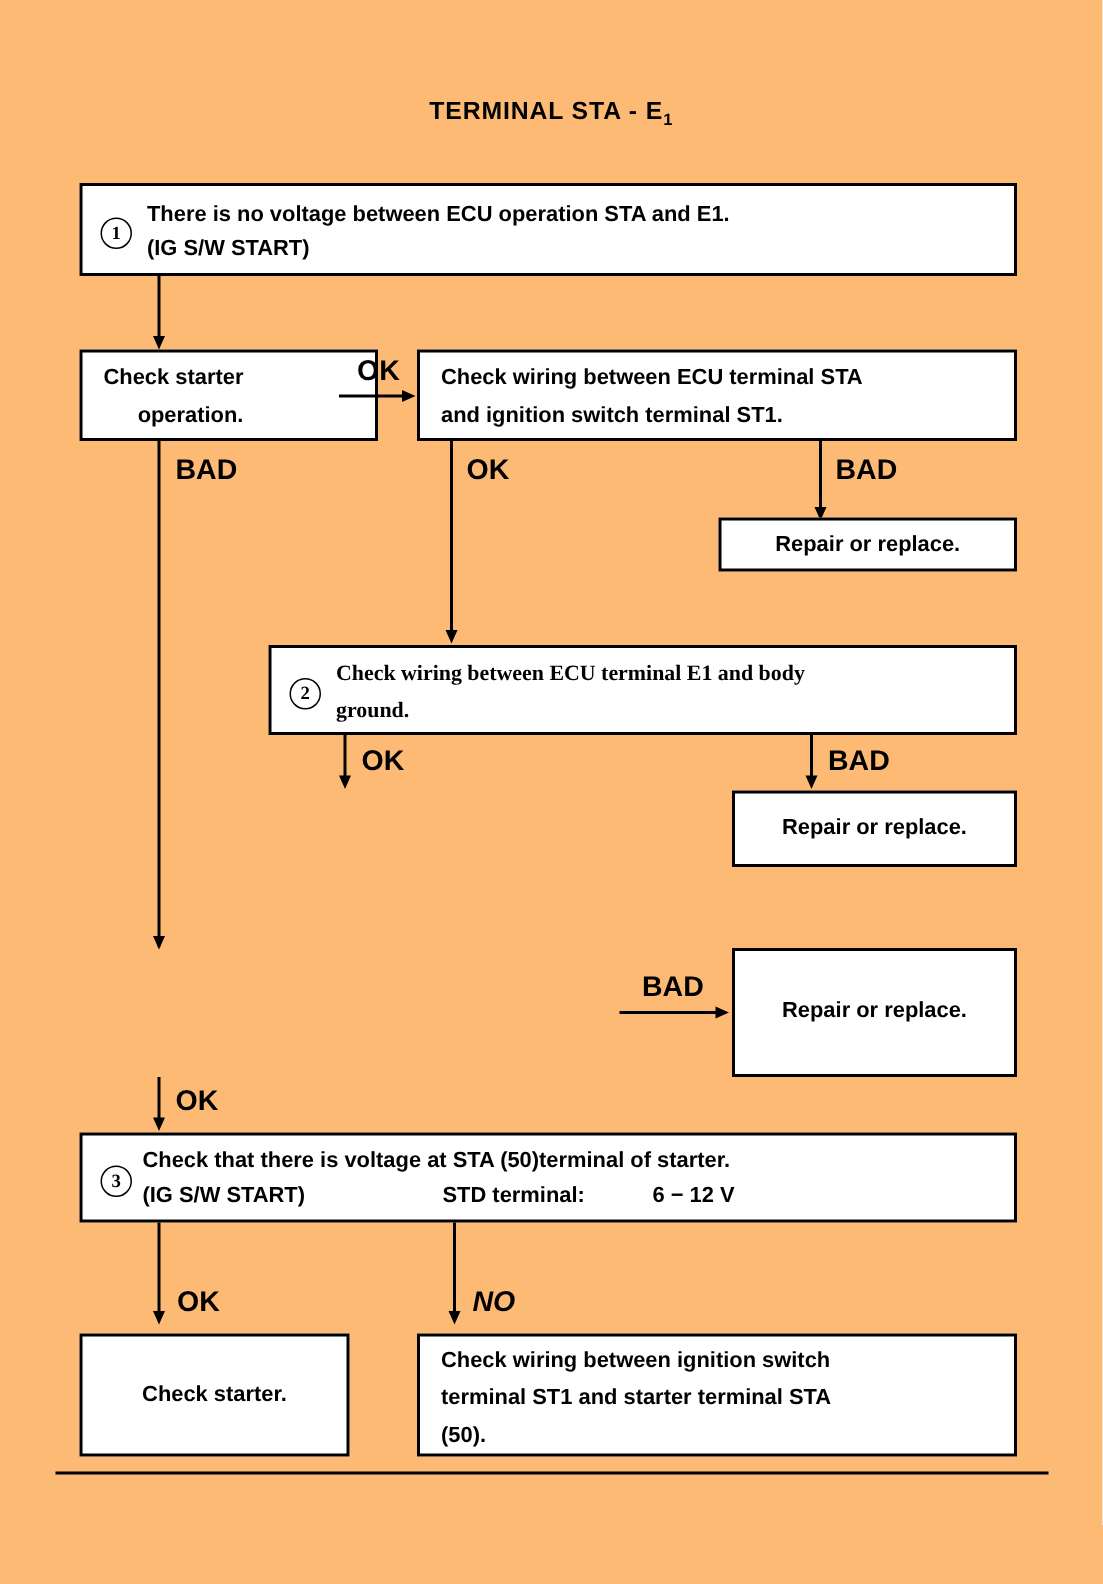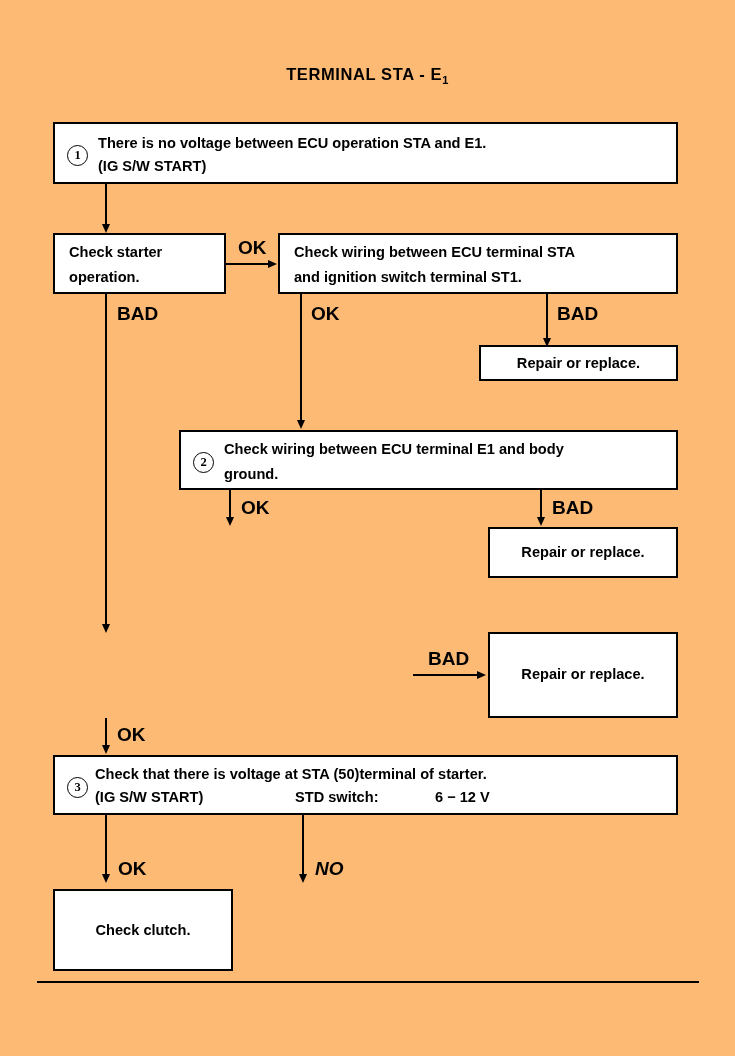--- a/index.html
+++ b/index.html
@@ -117,21 +117,21 @@
 
   <div class="box" style="left:53px; top:122px; width:625px; height:62px;">
     <div class="circnum" style="left:12px; top:21px;">1</div>
     <div class="txt" style="left:43px; top:7px;">There is no voltage between ECU operation STA and E1.</div>
     <div class="txt" style="left:43px; top:30px;">(IG S/W START)</div>
   </div>
 
   <div class="vline" style="left:105px; top:184px; height:43px;"></div>
   <div class="arrow-down" style="left:101.5px; top:224px;"></div>
 
-  <div class="box" style="left:53px; top:233px; width:173px; height:61px;">
+  <div class="box" style="left:53px; top:233px; width:199px; height:61px;text-align:right;">
     <div class="txt" style="left:14px; top:5px;">Check starter
 operation.</div>
   </div>
 
   <div class="hline" style="left:226px; top:263px; width:46px;"></div>
   <div class="arrow-right" style="left:268px; top:259.5px;"></div>
   <div class="elabel" style="left:238px; top:237px;">OK</div>
 
   <div class="box" style="left:278px; top:233px; width:400px; height:61px;">
     <div class="txt" style="left:14px; top:5px;">Check wiring between ECU terminal STA
@@ -148,21 +148,21 @@
   <div class="vline" style="left:546px; top:294px; height:47px;"></div>
   <div class="arrow-down" style="left:542.5px; top:338px;"></div>
   <div class="elabel" style="left:557px; top:303px;">BAD</div>
 
   <div class="box" style="left:479px; top:345px; width:199px; height:36px;">
     <div class="txt center" style="top:4px;">Repair or replace.</div>
   </div>
 
   <div class="box" style="left:179px; top:430px; width:499px; height:60px;">
     <div class="circnum" style="left:12px; top:20px;">2</div>
-    <div class="txt" style="left:43px; top:5px;">Check wiring between ECU terminal E1 and body
+    <div class="txt" style="left:43px; top:5px;font-family:Liberation Serif, serif;">Check wiring between ECU terminal E1 and body
 ground.</div>
   </div>
 
   <div class="vline" style="left:229px; top:490px; height:30px;"></div>
   <div class="arrow-down" style="left:225.5px; top:517px;"></div>
   <div class="elabel" style="left:241px; top:497px;">OK</div>
 
   <div class="vline" style="left:540px; top:490px; height:30px;"></div>
   <div class="arrow-down" style="left:536.5px; top:517px;"></div>
   <div class="elabel" style="left:552px; top:497px;">BAD</div>
@@ -184,32 +184,37 @@
   </div>
 
   <div class="vline" style="left:105px; top:718px; height:30px;"></div>
   <div class="arrow-down" style="left:101.5px; top:745px;"></div>
   <div class="elabel" style="left:117px; top:724px;">OK</div>
 
   <div class="box" style="left:53px; top:755px; width:625px; height:60px;">
     <div class="circnum" style="left:12px; top:20px;">3</div>
     <div class="txt" style="left:40px; top:5px;">Check that there is voltage at STA (50)terminal of starter.</div>
     <div class="txt" style="left:40px; top:28px;">(IG S/W START)</div>
-    <div class="txt" style="left:240px; top:28px;">STD switch:</div>
+    <div class="txt" style="left:240px; top:28px;">STD terminal:</div>
     <div class="txt" style="left:380px; top:28px;">6 − 12 V</div>
   </div>
 
   <div class="vline" style="left:105px; top:815px; height:62px;"></div>
   <div class="arrow-down" style="left:101.5px; top:874px;"></div>
   <div class="elabel" style="left:118px; top:858px;">OK</div>
 
   <div class="vline" style="left:302px; top:815px; height:62px;"></div>
   <div class="arrow-down" style="left:298.5px; top:874px;"></div>
   <div class="elabel" style="left:315px; top:858px;font-style:italic;">NO</div>
 
   <div class="box" style="left:53px; top:889px; width:180px; height:82px;">
-    <div class="txt center" style="top:27px;">Check clutch.</div>
-  </div>
-
+    <div class="txt center" style="top:27px;">Check starter.</div>
+  </div>
+
+  <div class="box" style="left:278px; top:889px; width:400px; height:82px;">
+    <div class="txt" style="left:14px; top:4px;">Check wiring between ignition switch
+terminal ST1 and starter terminal STA
+(50).</div>
+  </div>
 
   <div class="rule" style="left:37px; top:981px; width:662px;"></div>
 
 </div>
 
 </body></html>

